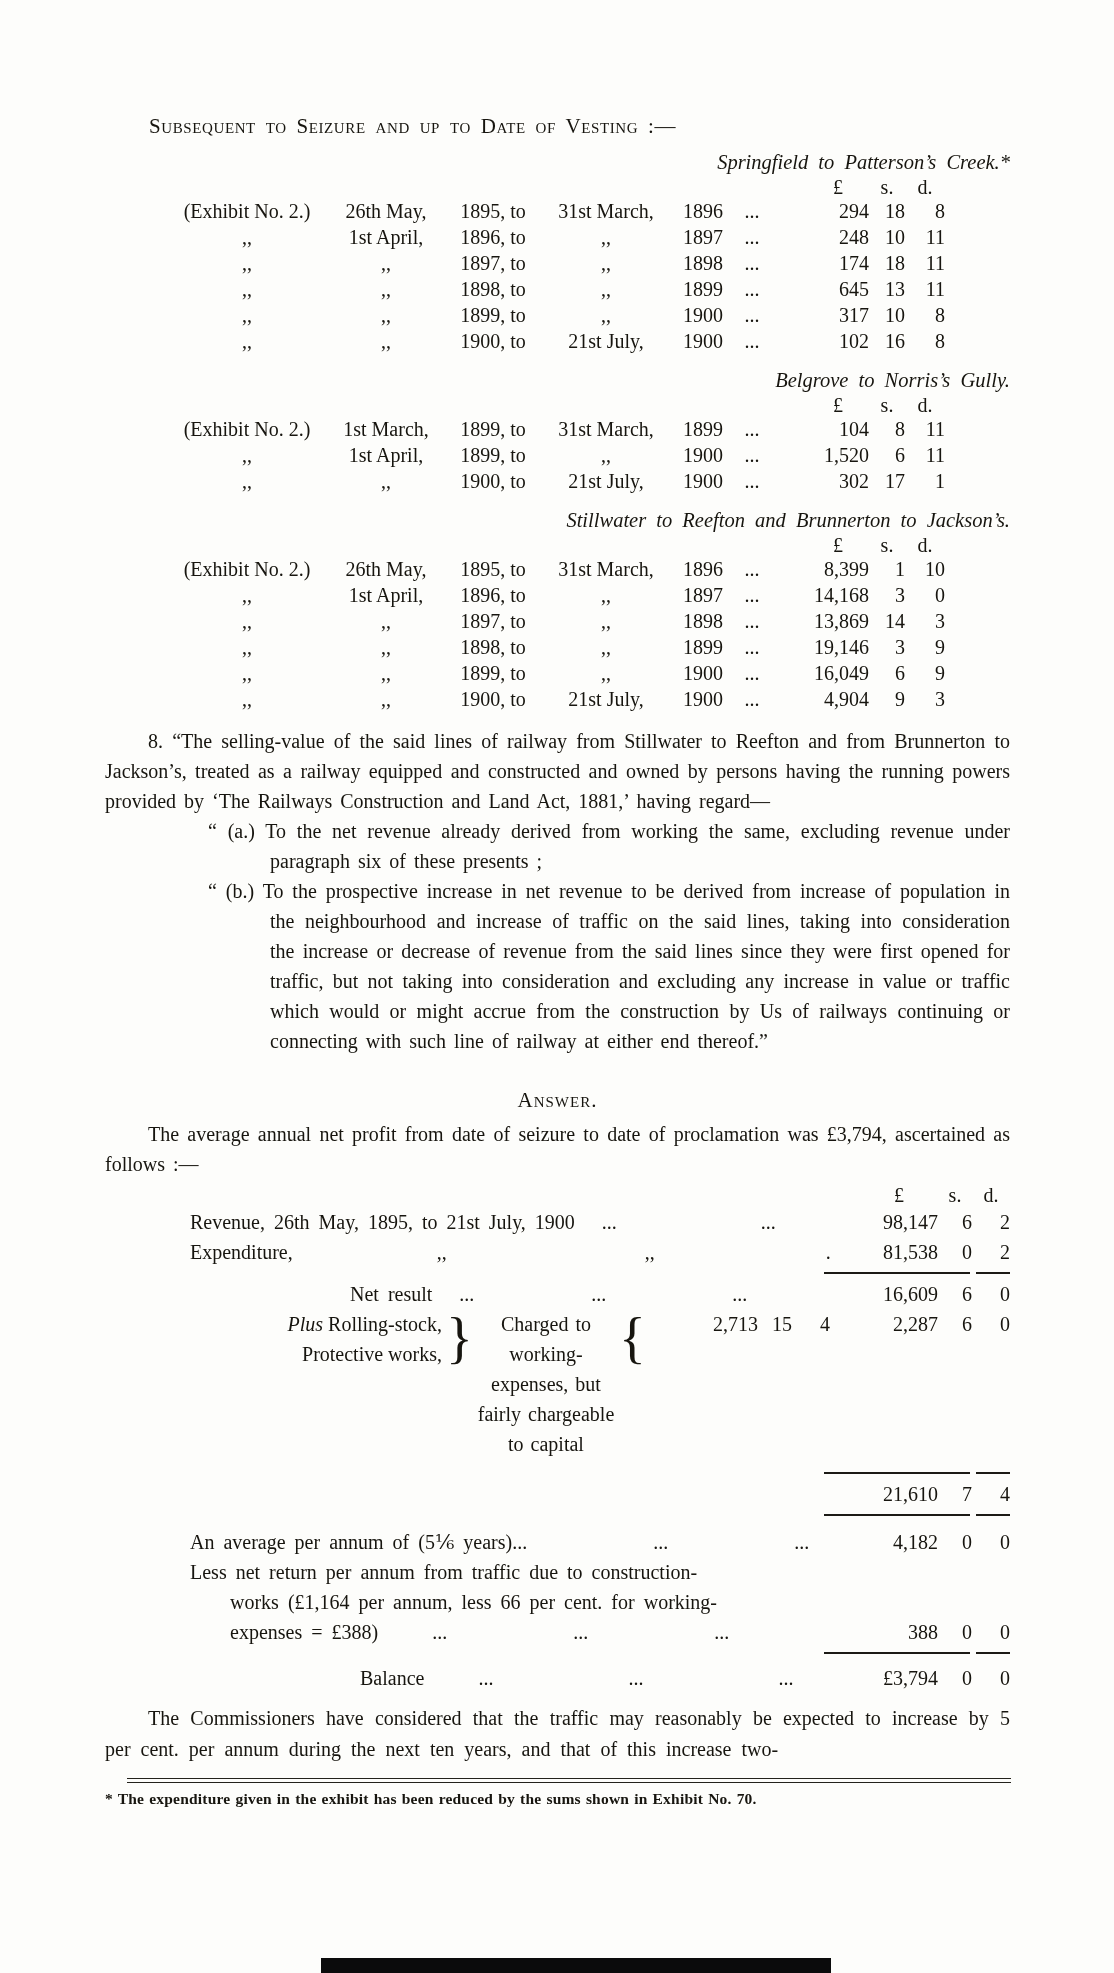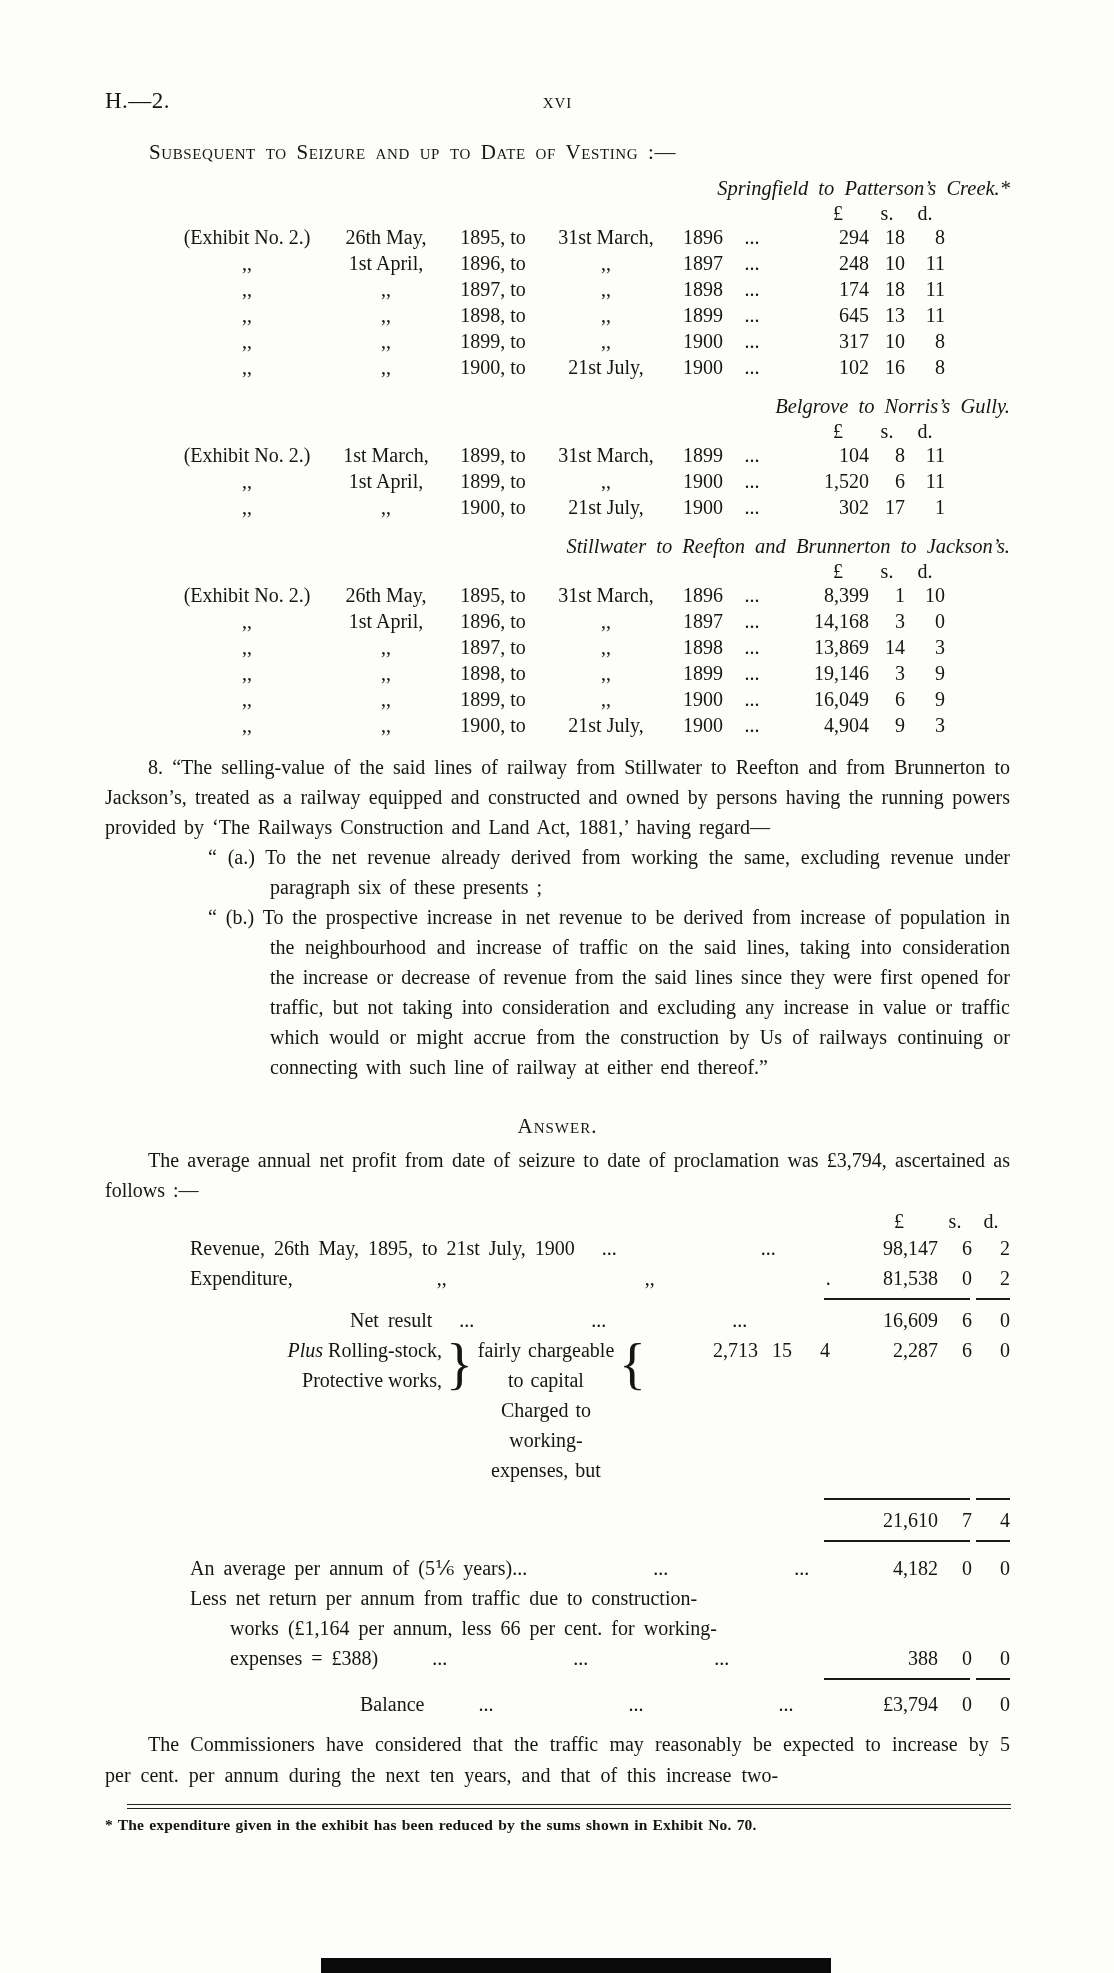--- a/index.html
+++ b/index.html
@@ -70,25 +70,20 @@
   .closing{margin-top:10px;text-align:justify;line-height:31px;word-spacing:5px;text-indent:43px;}
   .footrule{margin-top:13px;margin-left:22px;width:884px;height:3px;border-top:1.5px solid #24221c;border-bottom:1px solid #24221c;}
   .footnote{margin-top:7px;text-align:left;font-weight:bold;font-size:15.5px;letter-spacing:.2px;word-spacing:1px;}
   .artifact{position:absolute;left:321px;top:1958px;width:510px;height:15px;background:#0b0b0c;}
 </style>
 </head>
 <body>
 
 <div class="page">
 
-  <div class="hdr">
-    <span class="doc-ref">H.—2.</span>
-    <span class="pageno">xvi</span>
-    <span class="hdr-sp"></span>
-  </div>
 
   <div class="sechead">Subsequent to Seizure and up to Date of Vesting :—</div>
 
   <div class="ltitle">Springfield to Patterson’s Creek.*</div>
   <div class="lhead">
     <span class="hsp"></span>
     <span class="lh-p">£</span>
     <span class="lh-s">s.</span>
     <span class="lh-d">d.</span>
   </div>
@@ -326,22 +321,22 @@
     </span>
   </div>
 
   <div class="plusrow">
     <span class="plus-left">
       <div><span class="em">Plus</span><span> Rolling-stock,</span></div>
       <div>Protective works,</div>
     </span>
     <span class="brace">}</span>
     <span class="plus-mid">
+      <div>Charged to working-expenses, but</div>
       <div>fairly chargeable to capital</div>
-      <div>Charged to working-expenses, but</div>
     </span>
     <span class="brace">{</span>
     <span class="plus-amts">
       <span class="amts">
         <span class="ap">2,713</span>
         <span class="asx">15</span>
         <span class="adx">4</span>
       </span>
       <span class="amts">
         <span class="ap">2,287</span>

